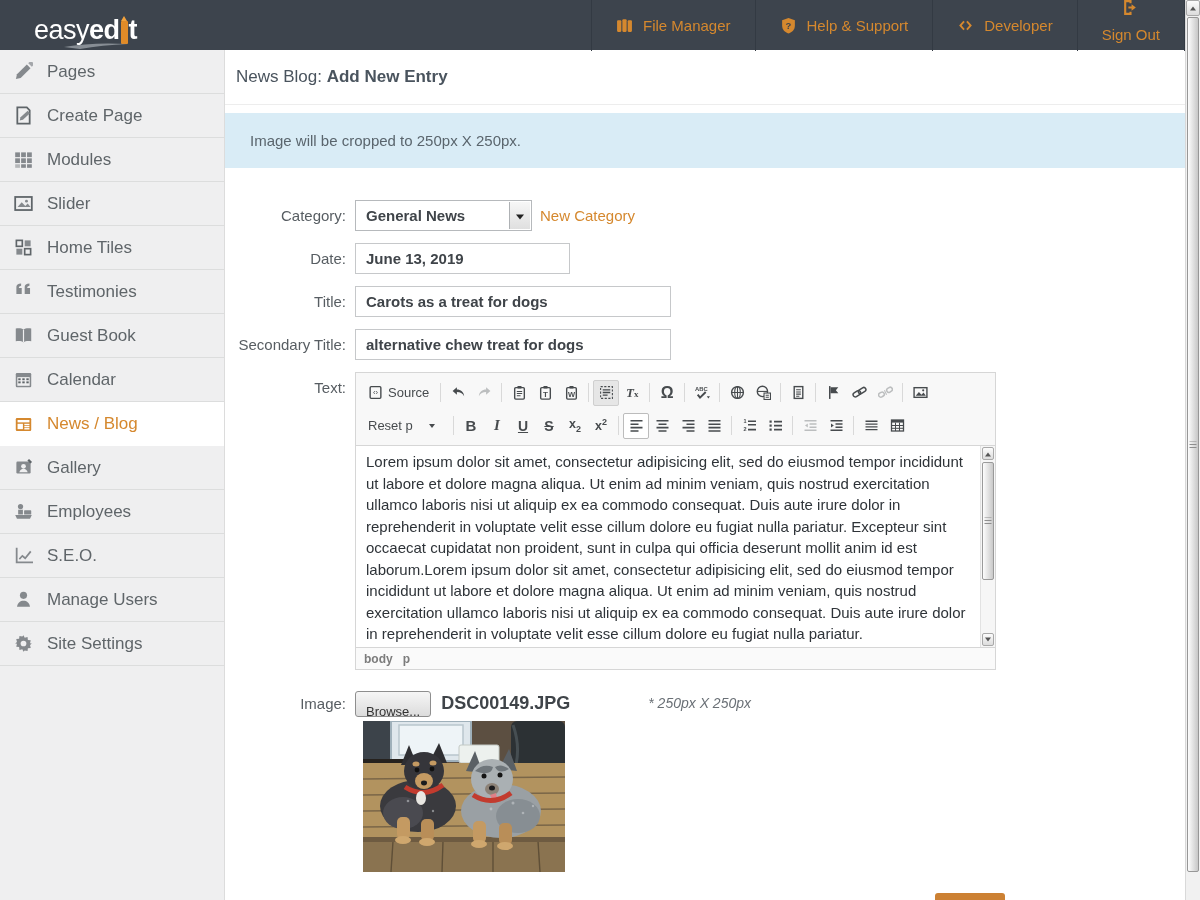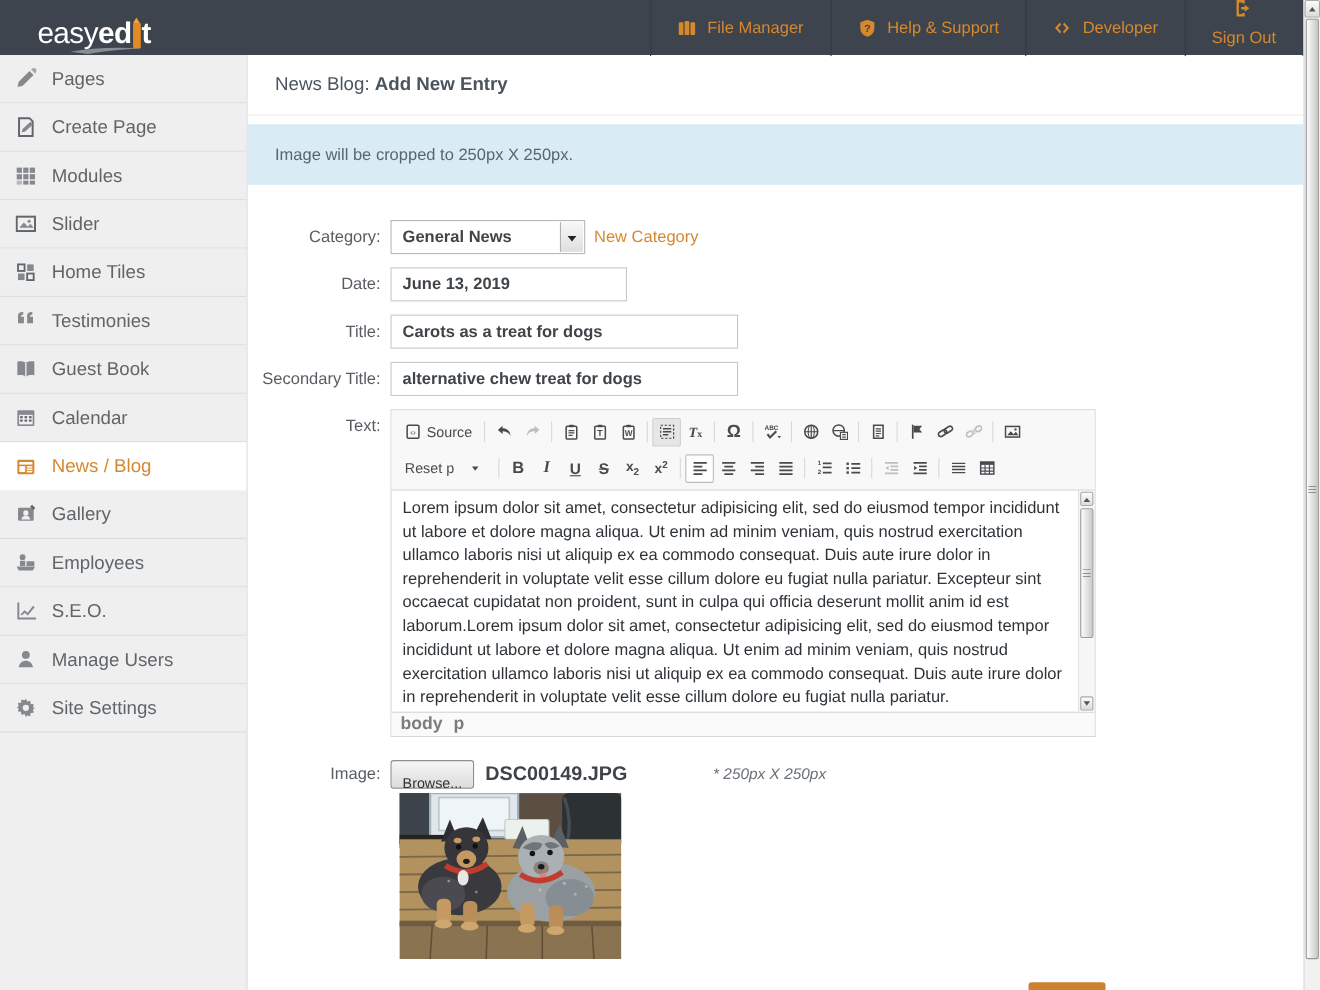--- a/index.html
+++ b/index.html
@@ -52,21 +52,21 @@
   .side-item.active { background:#fff; color:#d5882e; border-bottom:none; }
   .side-item.active svg { fill:#d5882e; }
   .sub-list { background:#fff; padding:2px 0 10px 0; border-bottom:1px solid #dcdddd; }
   .sub-item { display:flex; align-items:center; gap:9px; padding:5px 0 5px 15px;
     font-size:14.5px; color:#55595d; cursor:pointer; }
   .sub-item .dot { width:7px; height:7px; border:1.5px solid #8d9296;
     border-radius:50%; flex:none; }
 
   
   #main { position:absolute; top:50px; left:225px; width:960px; }
-  .titlebar { height:55px; display:flex; align-items:center; padding-left:25px;
+  .titlebar { height:55px; display:flex; align-items:center; padding-left:11px;
     font-size:17px; color:#4a545e; border-bottom:1px solid #ededed; }
   .titlebar b { font-weight:700; white-space:pre; }
   .titlebar span.pre { white-space:pre; }
   .banner { margin-top:8px; height:55px; background:#d9ecf6; display:flex;
     align-items:center; padding-left:25px; font-size:15px; color:#5a656d; }
 
   form.entry { padding-top:32px; }
   .frow { display:flex; margin-bottom:12px; }
   .frow > label { width:130px; flex:none; text-align:right; padding-right:9px;
     font-size:15px; color:#575d62; line-height:31px; }
@@ -121,21 +121,21 @@
     background:#f6f6f6; border-left:1px solid #e2e2e2; }
   .ed-scroll .sb-btn { height:13px; margin:1px; }
   .ed-scroll .sb-btn.down:after { border-bottom:none; border-top:4px solid #555;
     transform:translate(-50%,-60%); }
   .ed-thumb { position:absolute; top:16px; left:1px; width:12px; height:118px;
     background:linear-gradient(90deg,#fdfdfd,#c9c9c9); border:1px solid #9a9a9a;
     border-radius:2px; }
   .ed-scroll .sb-btn.down { position:absolute; bottom:0; left:0; right:0; }
   .ed-path { height:22px; border-top:1px solid #d6d6d6; background:#fafafa;
     display:flex; align-items:center; gap:10px; padding-left:8px; }
-  .ed-path span { font-size:16px; font-weight:700; color:#7c7c7c; cursor:pointer; }
+  .ed-path span { font-size:12px; font-weight:700; color:#7c7c7c; cursor:pointer; }
 
   
   .browse-btn { height:23px; padding:12px 10px; border:1px solid #8e8e8e; border-radius:3px;
     background:linear-gradient(#f6f6f6,#dcdcdc); font-size:13px; color:#333;
     cursor:pointer; font-family:"Liberation Sans","DejaVu Sans",sans-serif;
     margin-top:3px; }
   .filename { margin-left:10px; font-size:18px; font-weight:700; color:#3f4449;
     line-height:31px; }
   .img-note { margin-left:78px; font-size:14px; font-style:italic; color:#6a7076;
     line-height:31px; }

